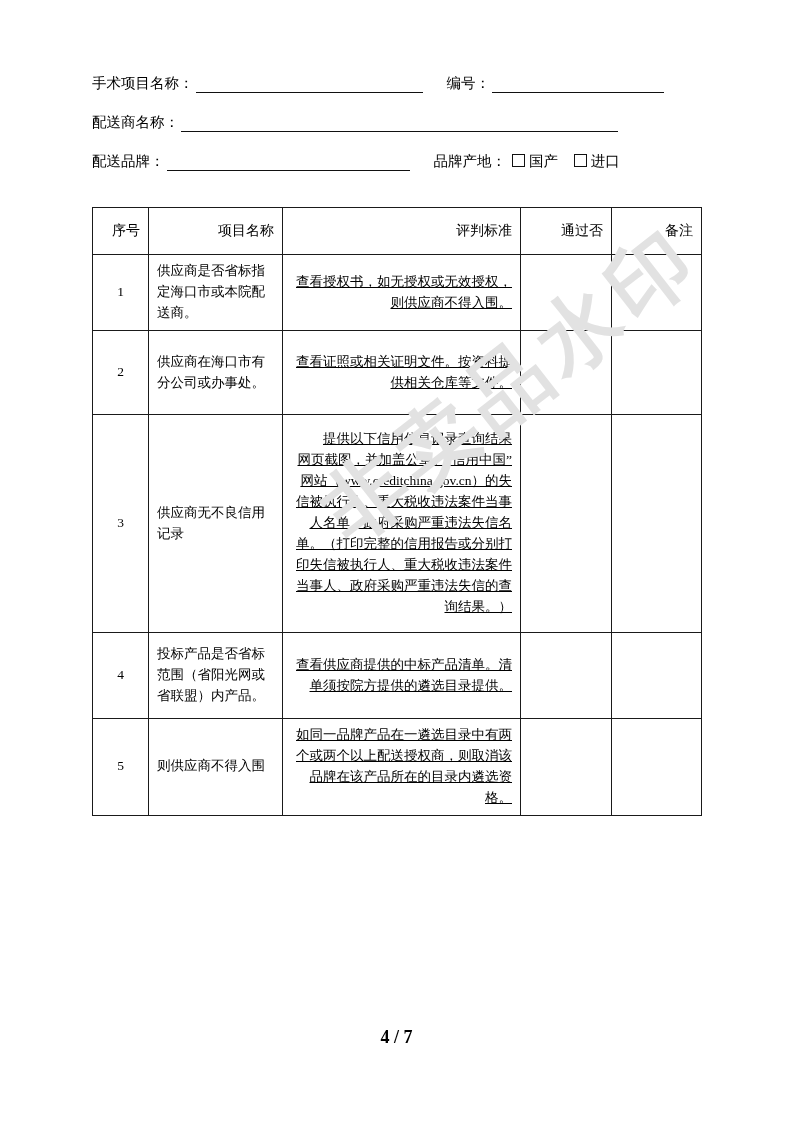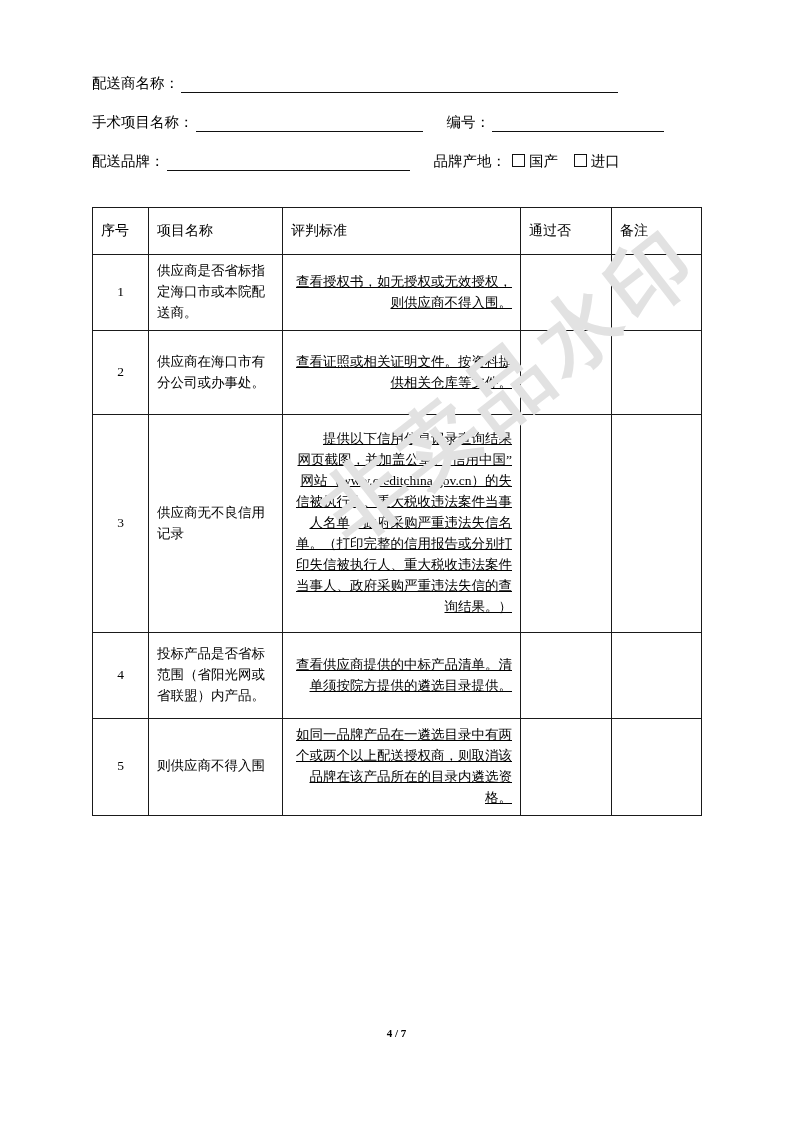--- a/index.html
+++ b/index.html
@@ -77,21 +77,21 @@
     table-layout: fixed;
   }
   table.criteria th, table.criteria td {
     border: 1px solid #1a1a1a;
     vertical-align: middle;
     padding: 6px 8px;
     font-size: 13.5px;
     line-height: 1.55;
   }
   table.criteria th {
-    text-align: left;
+    text-align: right;
     font-weight: normal;
     height: 34px;
     font-size: 14px;
   }
   .col-no    { width: 56px; }
   .col-name  { width: 134px; }
   .col-crit  { width: 238px; }
   .col-pass  { width: 91px; }
   .col-note  { width: 90px; }
 
@@ -115,46 +115,46 @@
     pointer-events: none;
     user-select: none;
     z-index: 5;
   }
   .page-number {
     position: absolute;
     left: 0;
     top: 1027px;
     width: 793px;
     text-align: center;
-    font-size: 11px;
+    font-size: 18px;
     font-weight: bold;
     font-family: "Liberation Serif", serif;
   }
 </style>
 </head>
 <body>
 
 <div class="page">
 
   <div class="watermark">非卖品水印</div>
 
   <div class="content">
 
-
-    <div class="field-row">
-      <span class="field-label">配送商名称：</span>
-      <span class="rule w3"></span>
-    </div>
 
     <div class="field-row">
       <span class="field-label">手术项目名称：</span>
       <span class="rule w1"></span>
       <span class="spacer-lg"></span>
       <span class="field-label">编号：</span>
       <span class="rule w2"></span>
+    </div>
+
+    <div class="field-row">
+      <span class="field-label">配送商名称：</span>
+      <span class="rule w3"></span>
     </div>
 
     <div class="field-row">
       <span class="field-label">配送品牌：</span>
       <span class="rule w4"></span>
       <span class="spacer-lg"></span>
       <span class="field-label">品牌产地：</span>
       <span class="checkbox-group">
         <span class="cb-item"><span class="cbox"></span><span>国产</span></span>
         <span class="cb-item"><span class="cbox"></span><span>进口</span></span>

